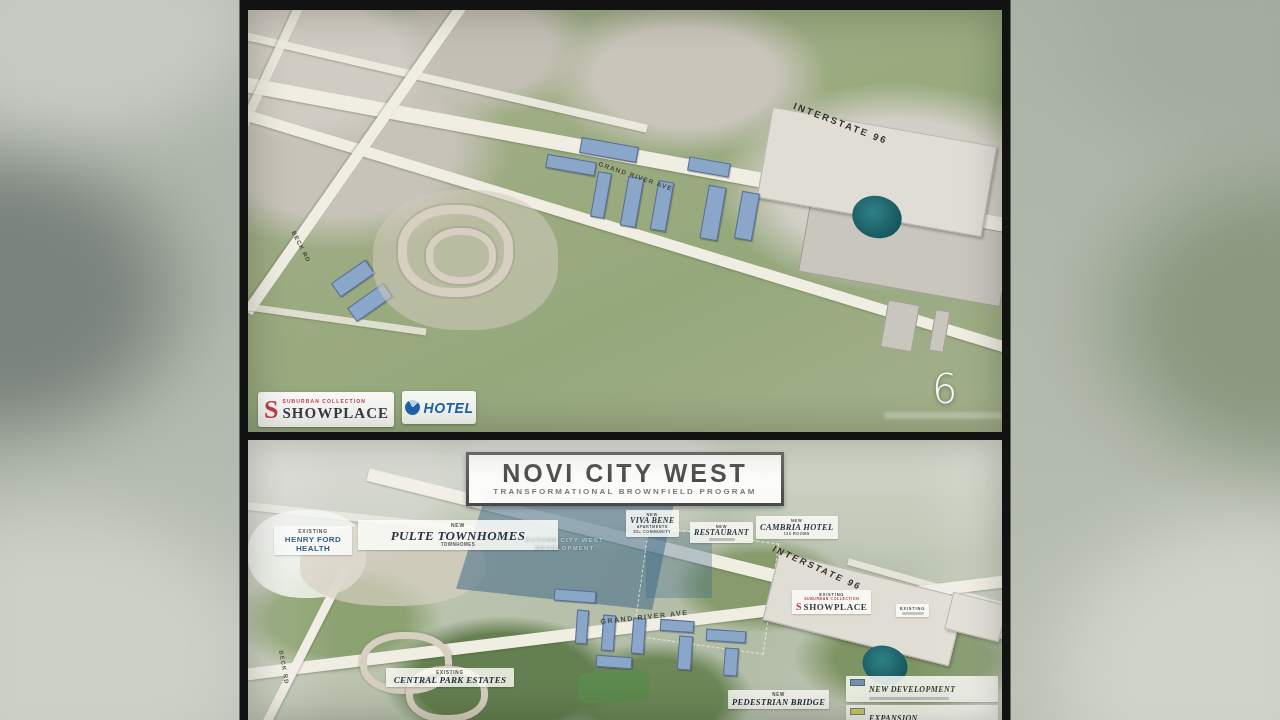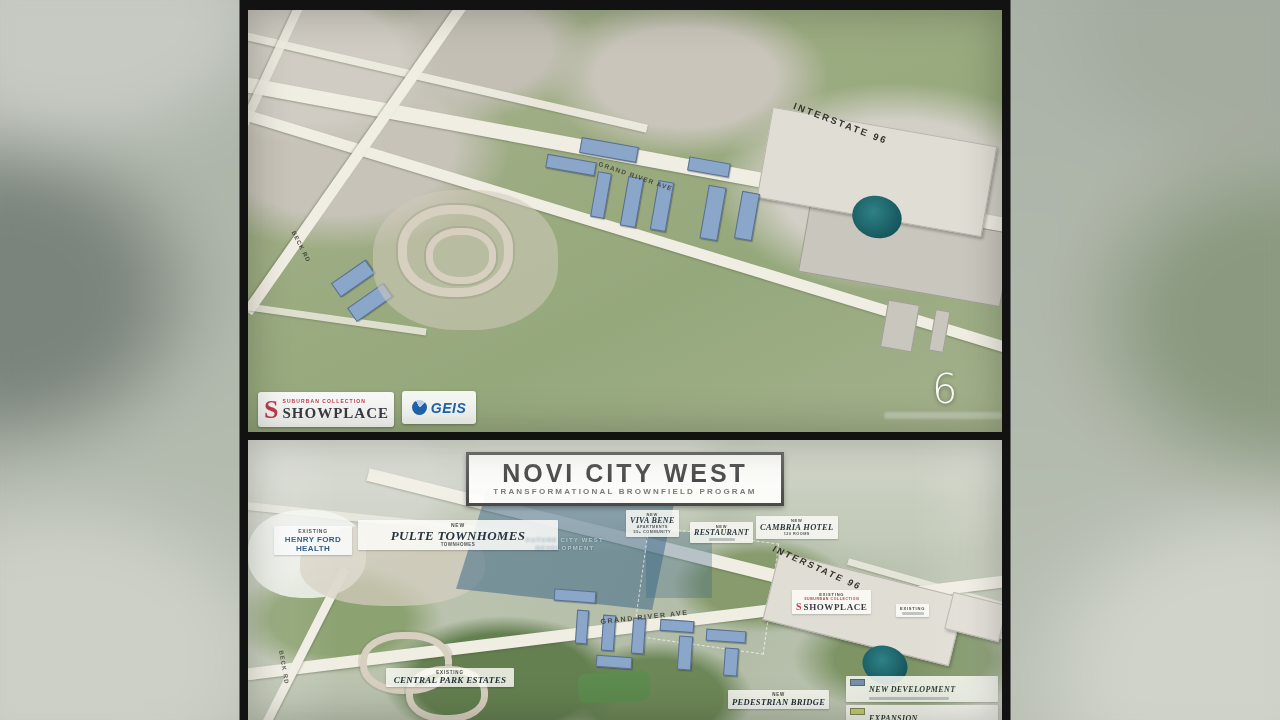--- a/index.html
+++ b/index.html
@@ -191,21 +191,21 @@
 
       <div class="logo-show">
         <span class="s-ico" style="color: rgb(193, 59, 78);">S</span>
         <span class="s-col">
           <span class="s-top" style="color: rgb(193, 59, 78);">SUBURBAN COLLECTION</span>
           <span class="s-main">SHOWPLACE</span>
         </span>
       </div>
       <div class="logo-geis">
         <span class="g-ico"></span>
-        <span class="g-txt" style="color: rgb(31, 100, 174);">GEIS</span>
+        <span class="g-txt" style="color: rgb(31, 100, 174);">HOTEL</span>
       </div>
 
       <div class="pagenum">6</div>
       <div class="wmark"></div>
       <div class="layer vig"></div>
     </section>
 
     <section class="panel bottom">
       <div class="layer b-base"></div>
       <div class="layer b-forest"></div>

